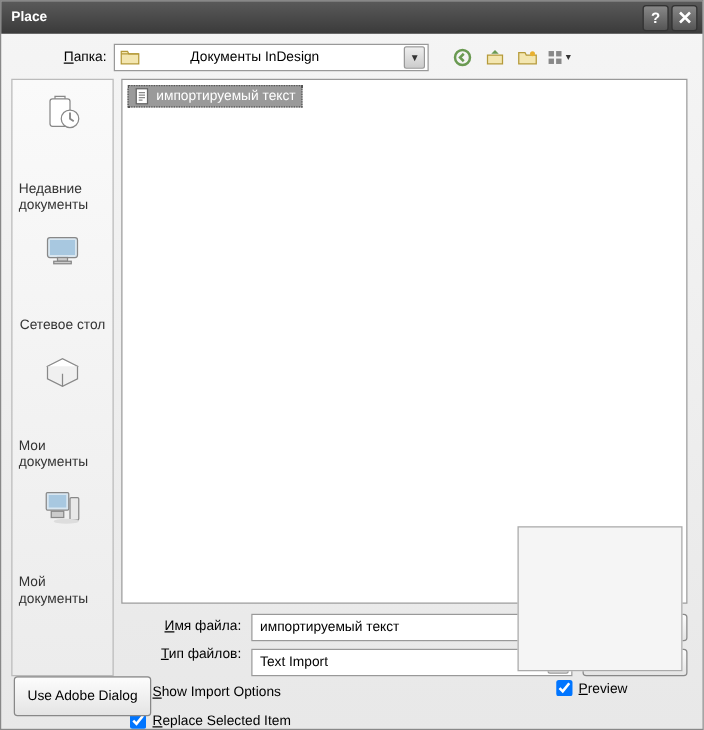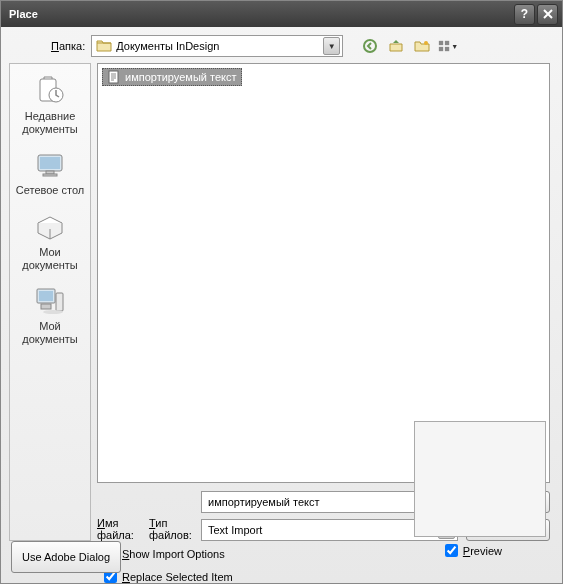--- a/index.html
+++ b/index.html
@@ -36,21 +36,21 @@
   }
   .top-row label { color: #000; }
   .top-row label .ul { text-decoration: underline; }
   .folder-select {
     flex: 1; height: 22px;
     background: #fff; border: 1px solid #999;
     display: flex; align-items: center; padding: 0 2px 0 4px;
     max-width: 252px;
   }
   .folder-select .folder-icon { width: 16px; height: 14px; margin-right: 4px; flex-shrink:0;}
-  .folder-select .sel-text { flex: 1; color: #000; white-space:nowrap; overflow:hidden;}
+  .folder-select .sel-text { flex: 1; color: #000; white-space:nowrap; overflow:hidden;margin-left:36px;}
   .dropdown-arrow {
     width: 17px; height: 18px;
     background: linear-gradient(to bottom,#eee,#ccc);
     border: 1px solid #999; border-radius:2px;
     display:flex;align-items:center;justify-content:center;
     font-size:8px;color:#333;
   }
   .nav-icons { display:flex; gap:4px; margin-left:10px; align-items:center;}
   .nav-icon {
     width:22px;height:22px;
@@ -64,39 +64,38 @@
     background: linear-gradient(to bottom,#fafafa,#ececec);
     border:1px solid #bbb;
     display:flex;flex-direction:column;
     padding:6px 2px;
     gap:2px;
   }
   .sidebar-item {
     display:flex;flex-direction:column;align-items:center;
     padding:4px 2px 6px 2px;
     cursor:pointer;
-    text-align:center;
-    border:1px solid transparent;border-radius:3px;
+    border:1px solid transparent;border-radius:3px;gap:35px;
   }
   .sidebar-item .sbicon{width:32px;height:32px;margin-bottom:3px;}
   .sidebar-item .sblabel{color:#333;line-height:1.15;}
   .main-col { flex:1; display:flex; flex-direction:column; min-width:0;}
   .file-list {
     flex:1; background:#fff; border:1px solid #999;
     padding:4px; overflow:auto;
   }
   .file-item {
     display:inline-flex;align-items:center;gap:4px;
     background:#9a9a9a;color:#fff;
     padding:1px 4px;
     border:1px dotted #555;
   }
   .file-item .fi-icon{width:14px;height:14px;flex-shrink:0;}
   .fields { padding-top:8px; display:flex; gap:8px; }
-  .fields-left{ width:96px; display:flex;flex-direction:row;gap:10px;align-items:flex-end; padding-top:4px;}
+  .fields-left{ width:96px; display:flex;flex-direction:column;gap:10px;align-items:flex-end; padding-top:4px;}
   .fields-left span .ul{text-decoration:underline;}
   .fields-mid{ flex:1; display:flex;flex-direction:column;gap:6px;}
   .combo {
     height:22px;background:#fff;border:1px solid #999;
     display:flex;align-items:center;padding:0 2px 0 6px;
   }
   .combo .ctext{flex:1;color:#000;white-space:nowrap;overflow:hidden;}
   .fields-right{ width:84px; display:flex;flex-direction:column;gap:6px;}
   .btn {
     height:22px;

